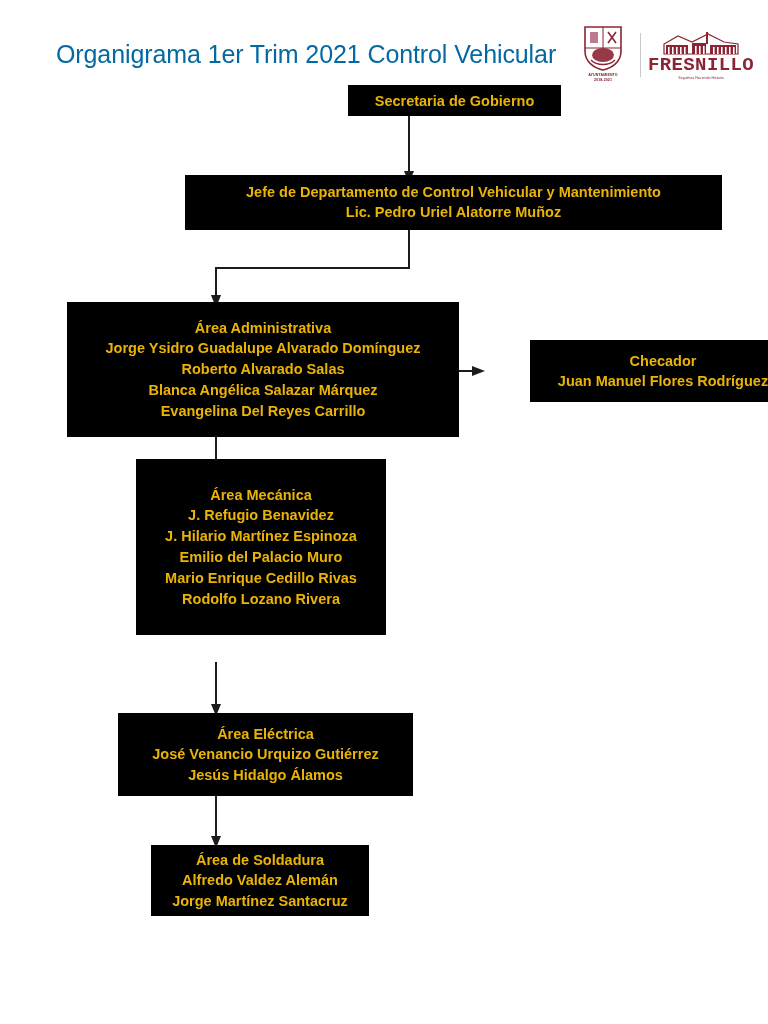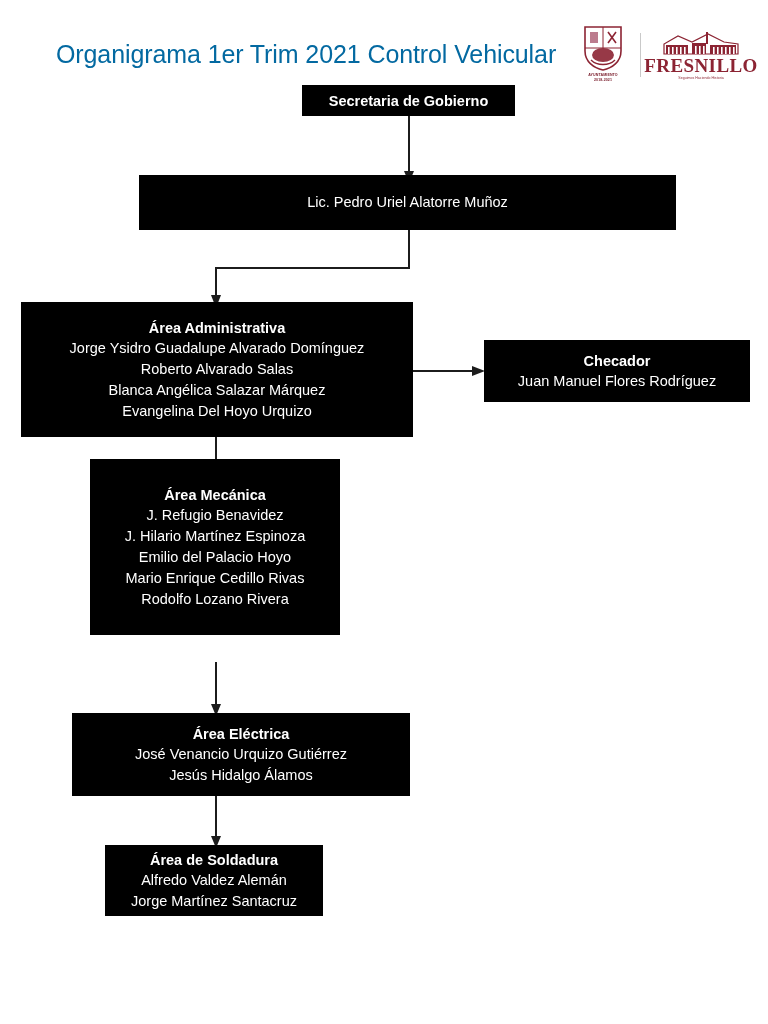--- a/index.html
+++ b/index.html
@@ -69,57 +69,58 @@
     background: #c9c9c9;
     margin: 0 9px;
   }
   .logo-fresnillo {
     width: 102px;
     display: flex;
     flex-direction: column;
     align-items: center;
   }
   .fres-word {
-    font-family: Liberation Serif, serif;
+    font-family: Liberation Mono, monospace;
     font-size: 19px;
     line-height: 19px;
     font-weight: 700;
     color: #8c2433;
     letter-spacing: 0.4px;
   }
   .fres-tag {
     font-size: 3.5px;
     line-height: 5px;
     color: #8c2433;
     letter-spacing: 0.05px;
     white-space: nowrap;
     margin-top: 1px;
   }
 
   
   .node {
     position: absolute;
     background: #000000;
-    color: #ffffff;
+    color: #eab308;
     box-sizing: border-box;
     display: flex;
     flex-direction: column;
     align-items: center;
     justify-content: center;
     text-align: center;
     padding: 3px 6px;
+    margin-left: 46px;
   }
   .node .role {
     font-weight: 700;
     font-size: 14.5px;
     line-height: 20px;
     white-space: nowrap;
   }
   .node .person {
-    font-weight: 400;
+    font-weight: 700;
     font-size: 14.5px;
     line-height: 21px;
     white-space: nowrap;
   }
 
   
   .conn {
     position: absolute;
     overflow: visible;
   }
@@ -217,46 +218,47 @@
   <svg class="conn" style="left:204px; top:794px; width:26px; height:56px;" width="26" height="56" viewBox="0 0 26 56">
     <line x1="12" y1="0" x2="12" y2="44"></line>
     <polygon points="12,54 7,42 17,42"></polygon>
   </svg>
 
   <div class="node" style="left:302px; top:85px; width:213px; height:31px;">
     <div class="role">Secretaria de Gobierno</div>
   </div>
 
   <div class="node" style="left:139px; top:175px; width:537px; height:55px;">
+    <div class="role">Jefe de Departamento de Control Vehicular y Mantenimiento</div>
     <div class="person">Lic. Pedro Uriel Alatorre Muñoz</div>
   </div>
 
   <div class="node" style="left:21px; top:302px; width:392px; height:135px;">
     <div class="role">Área Administrativa</div>
     <div class="person">Jorge Ysidro Guadalupe Alvarado Domínguez</div>
     <div class="person">Roberto Alvarado Salas</div>
     <div class="person">Blanca Angélica Salazar Márquez</div>
-    <div class="person">Evangelina Del Hoyo Urquizo</div>
+    <div class="person">Evangelina Del Reyes Carrillo</div>
   </div>
 
   <div class="node" style="left:484px; top:340px; width:266px; height:62px;">
     <div class="role">Checador</div>
     <div class="person">Juan Manuel Flores Rodríguez</div>
   </div>
 
   <div class="node" style="left:90px; top:459px; width:250px; height:176px;">
     <div class="role">Área Mecánica</div>
     <div class="person">J. Refugio Benavidez</div>
     <div class="person">J. Hilario Martínez Espinoza</div>
-    <div class="person">Emilio del Palacio Hoyo</div>
+    <div class="person">Emilio del Palacio Muro</div>
     <div class="person">Mario Enrique Cedillo Rivas</div>
     <div class="person">Rodolfo Lozano Rivera</div>
   </div>
 
-  <div class="node" style="left:72px; top:713px; width:338px; height:83px;">
+  <div class="node" style="left:72px; top:713px; width:295px; height:83px;">
     <div class="role">Área Eléctrica</div>
     <div class="person">José Venancio Urquizo Gutiérrez</div>
     <div class="person">Jesús Hidalgo Álamos</div>
   </div>
 
   <div class="node" style="left:105px; top:845px; width:218px; height:71px;">
     <div class="role">Área de Soldadura</div>
     <div class="person">Alfredo Valdez Alemán</div>
     <div class="person">Jorge Martínez Santacruz</div>
   </div>

